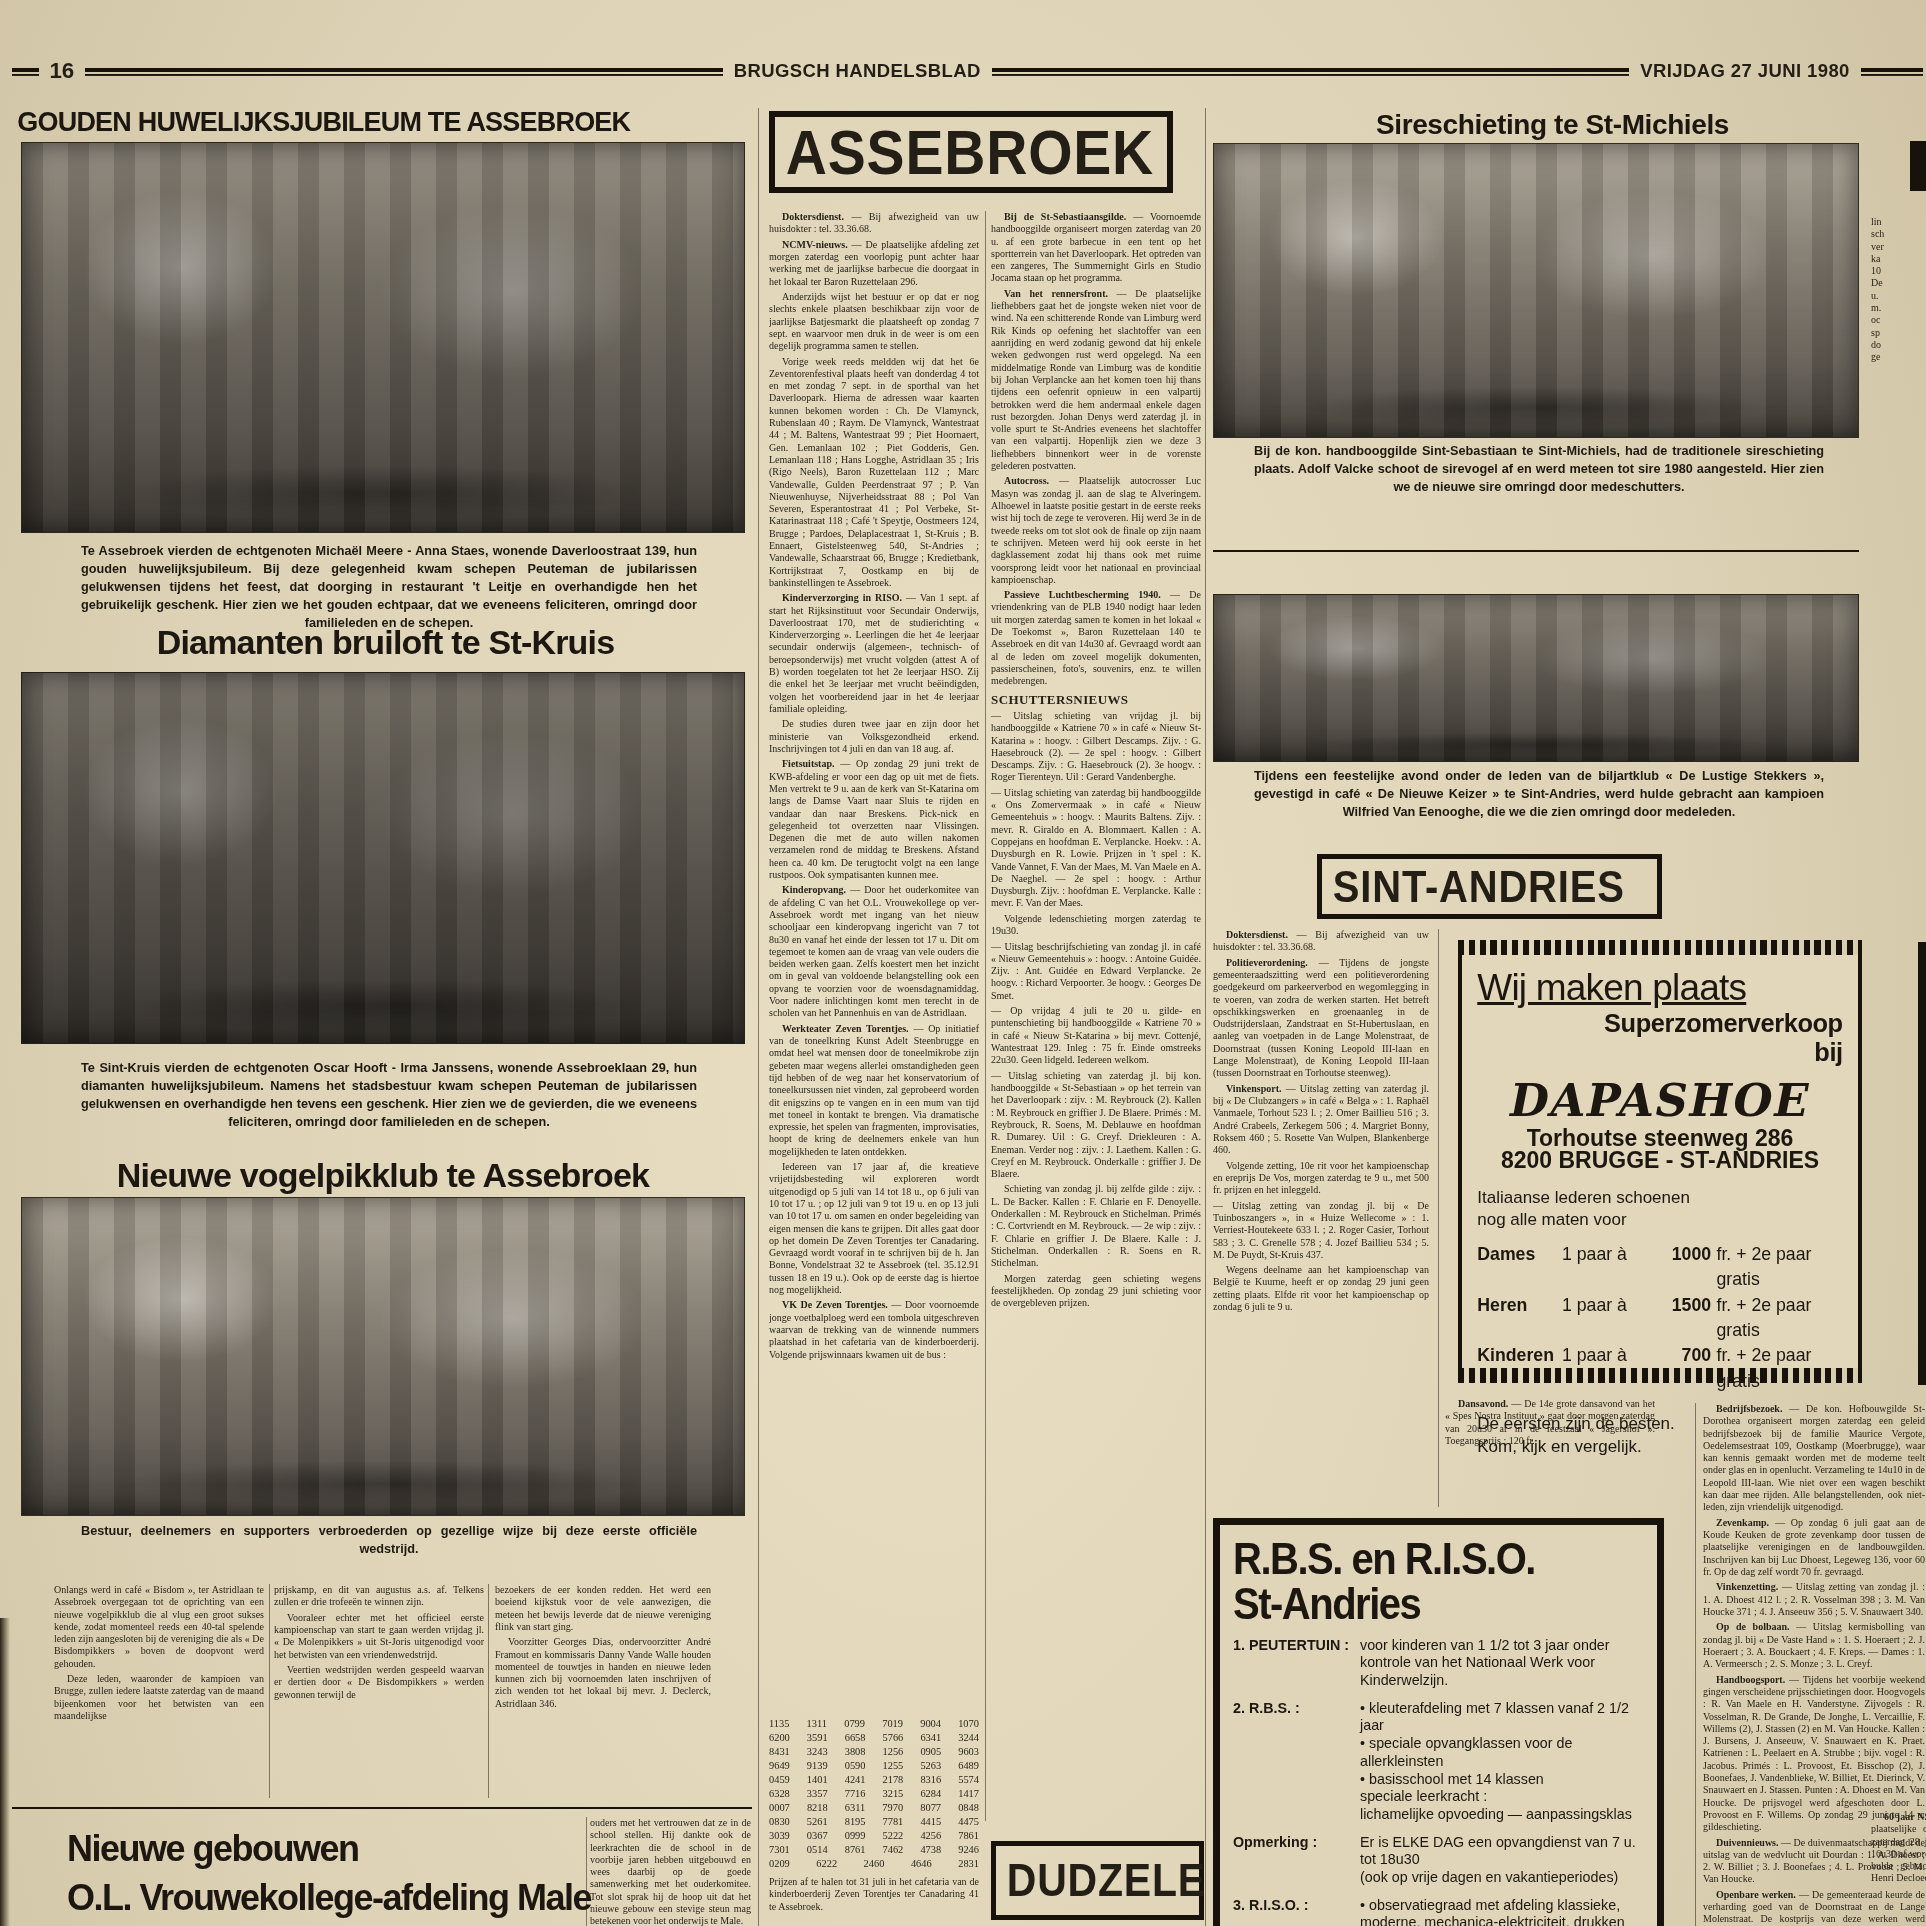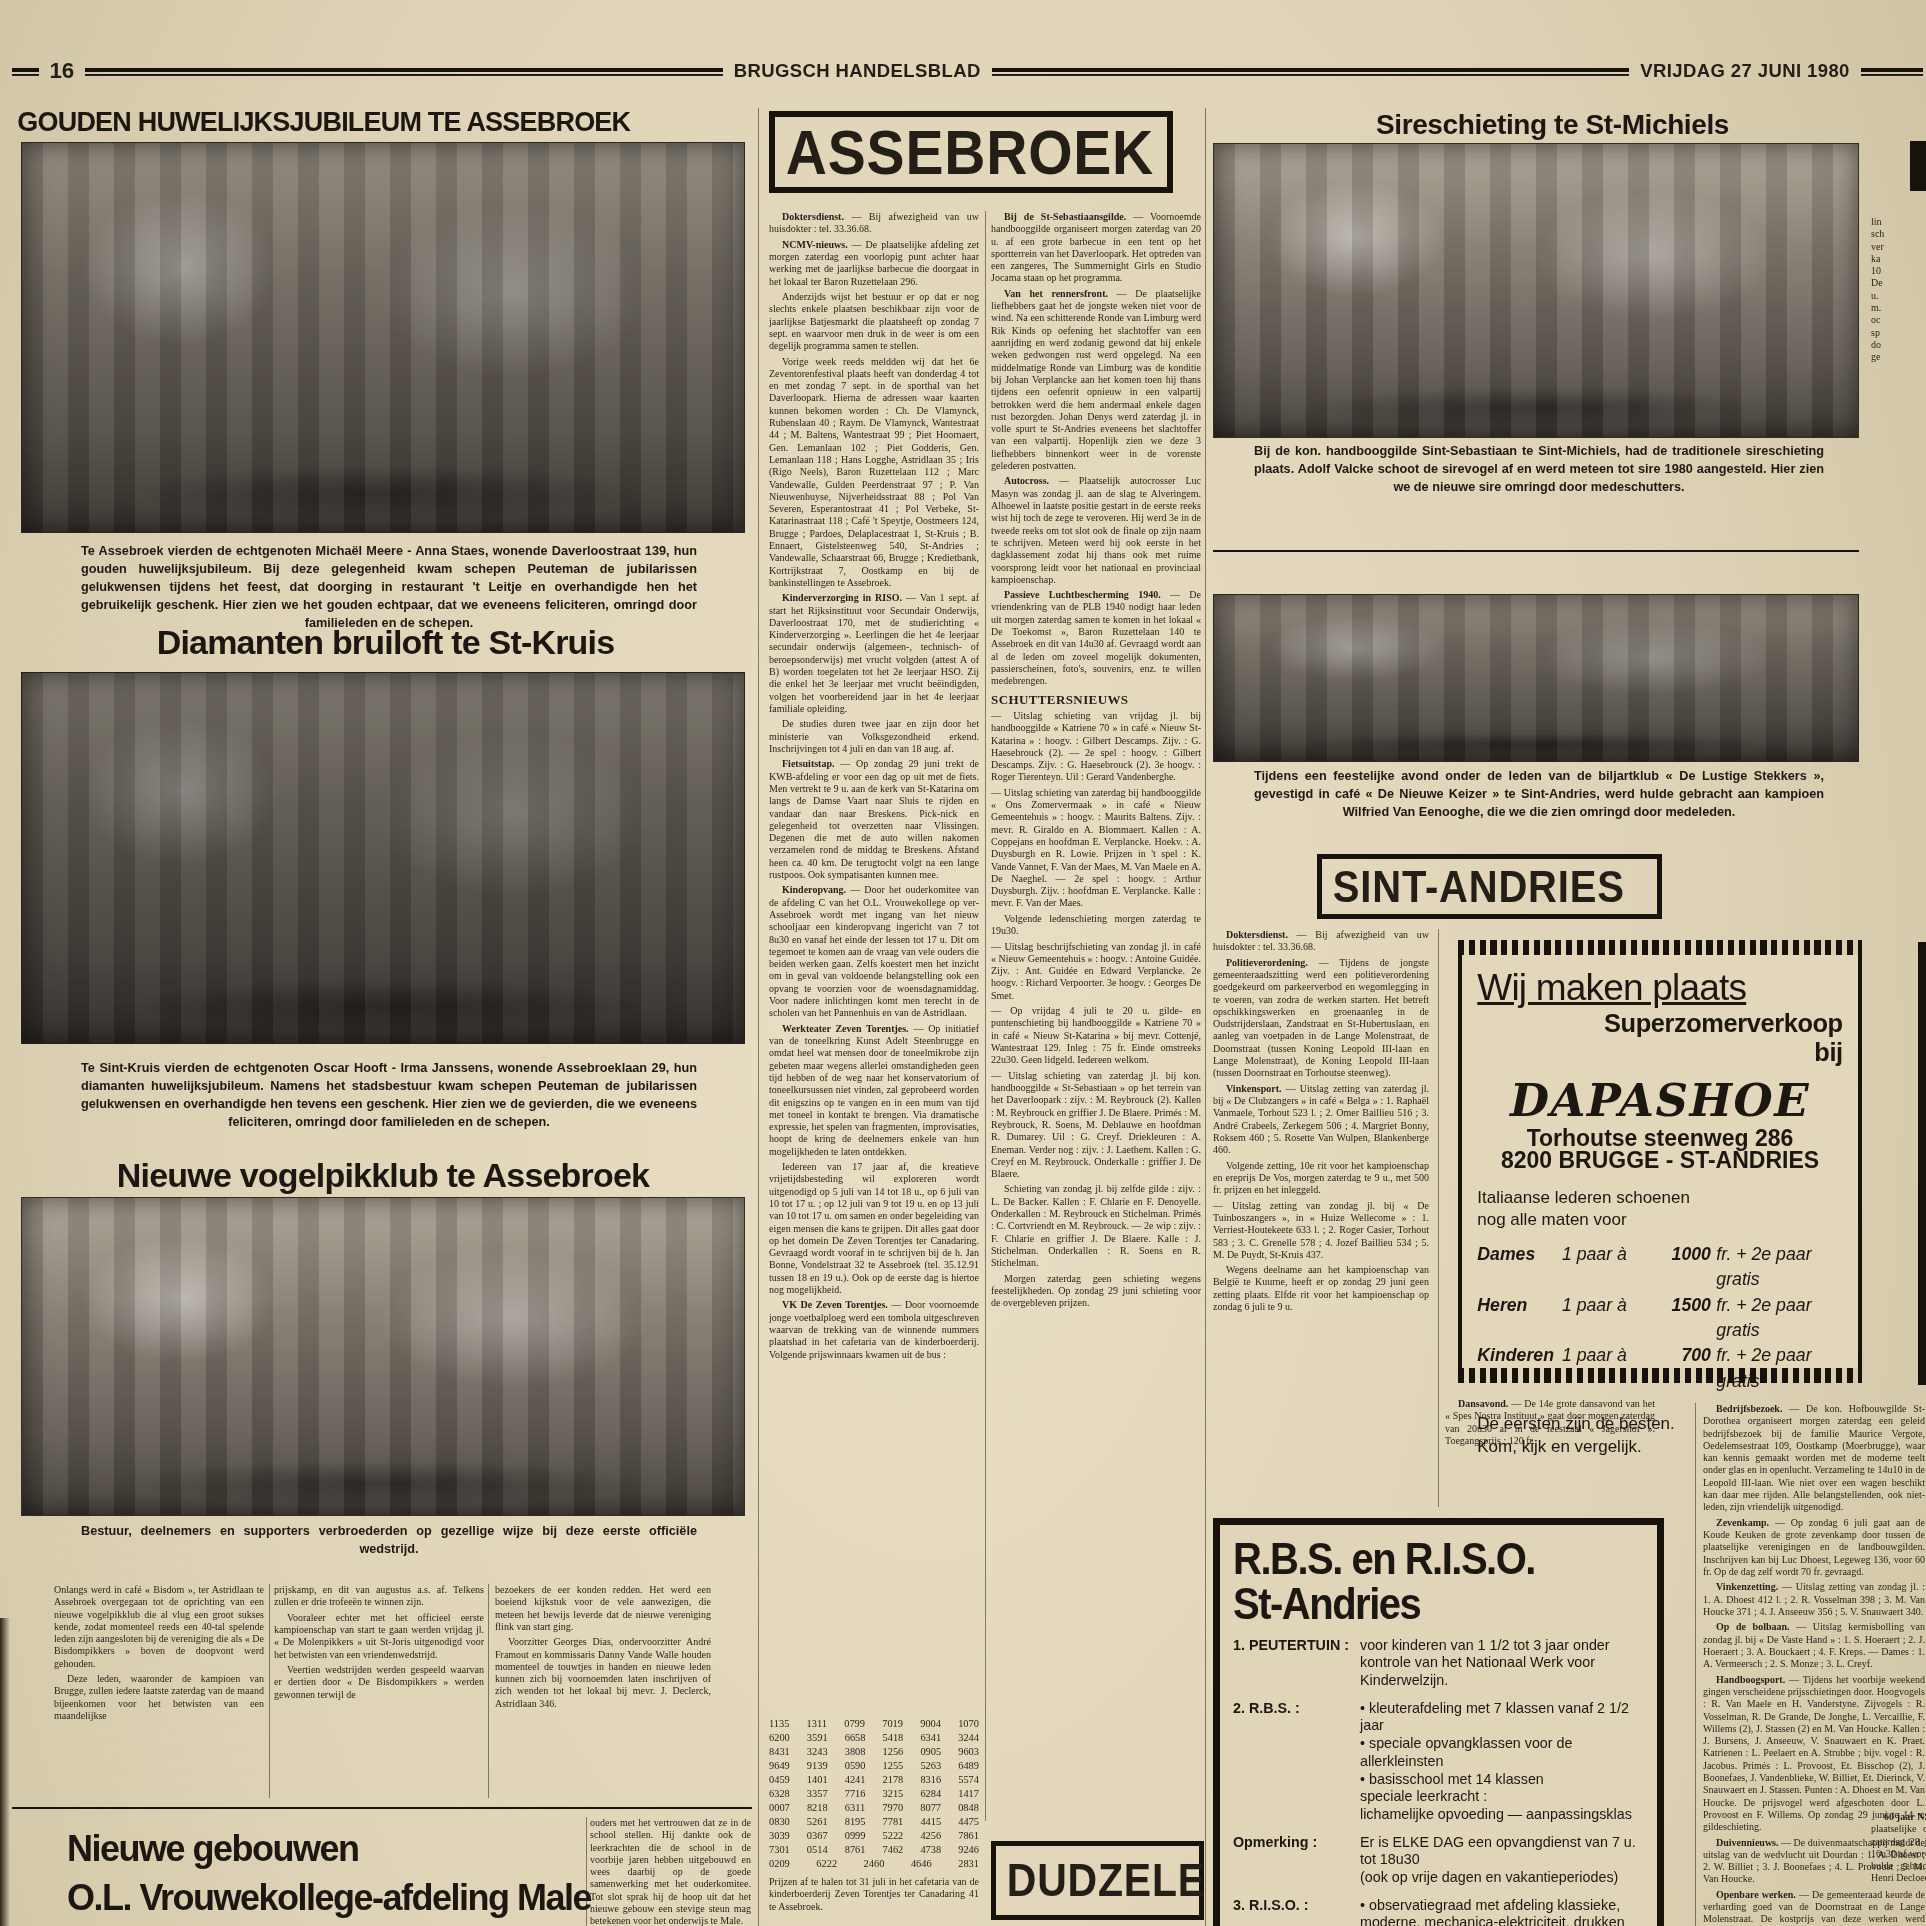--- a/index.html
+++ b/index.html
@@ -50,21 +50,21 @@
   .dapa-frame{background:repeating-linear-gradient(90deg,#17120b 0 6.2px, rgba(0,0,0,0) 6.2px 10.8px);
               padding:15.4px 3.9px;box-sizing:border-box;}
   .dapa-inner{background:#e2d7ba;height:100%;box-sizing:border-box;padding:11.6px 15.4px;
               font-family:"Liberation Sans",sans-serif;color:#1c1710;}
   .dapa-l1{font-size:37px;letter-spacing:-0.8px;text-decoration:underline;}
   .dapa-l2{font-size:25.4px;font-weight:bold;text-align:right;letter-spacing:-0.4px;}
   .dapa-brand{font-family:"DejaVu Serif",serif;font-weight:bold;font-style:italic;font-size:45px;
               text-align:center;letter-spacing:1.5px;margin-top:7px;}
   .dapa-addr{font-weight:bold;font-size:23px;text-align:center;line-height:22.3px;}
   .dapa-intro{font-size:17px;line-height:21.6px;margin-top:15.4px;}
-  .dapa-row{display:flex;font-size:17.7px;line-height:25.4px;font-style:italic;}
+  .dapa-row{display:flex;font-size:17.7px;line-height:25.4px;}
   .dapa-row .dl{font-weight:bold;width:96px;}
   .dapa-row .dm{width:104px;}
   .dapa-row .dp{font-weight:bold;width:65px;text-align:right;margin-right:5.4px;}
   .dapa-close{font-size:17px;line-height:23px;margin-top:17.7px;}
   .rbsbox{border:7.7px solid #17120b;box-sizing:border-box;background:#e0d5b8;padding:11.6px 13px;
           font-family:"Liberation Sans",sans-serif;color:#1c1710;}
   .rbs-t{font-weight:bold;font-size:40px;letter-spacing:-1.5px;transform:scaleY(1.1);transform-origin:left;line-height:45px;}
   .rbs-row{display:flex;margin-top:10px;font-size:14.3px;line-height:17.7px;}
   .rbs-row .lbl{font-weight:bold;width:127px;flex:none;}
   .rbs-row .val{flex:1;}
@@ -155,21 +155,21 @@
         <span>1311</span>
         <span>0799</span>
         <span>7019</span>
         <span>9004</span>
         <span>1070</span>
       </div>
       <div class="numrow">
         <span>6200</span>
         <span>3591</span>
         <span>6658</span>
-        <span>5418</span>
+        <span>5766</span>
         <span>6341</span>
         <span>3244</span>
       </div>
       <div class="numrow">
         <span>8431</span>
         <span>3243</span>
         <span>3808</span>
         <span>1256</span>
         <span>0905</span>
         <span>9603</span>

